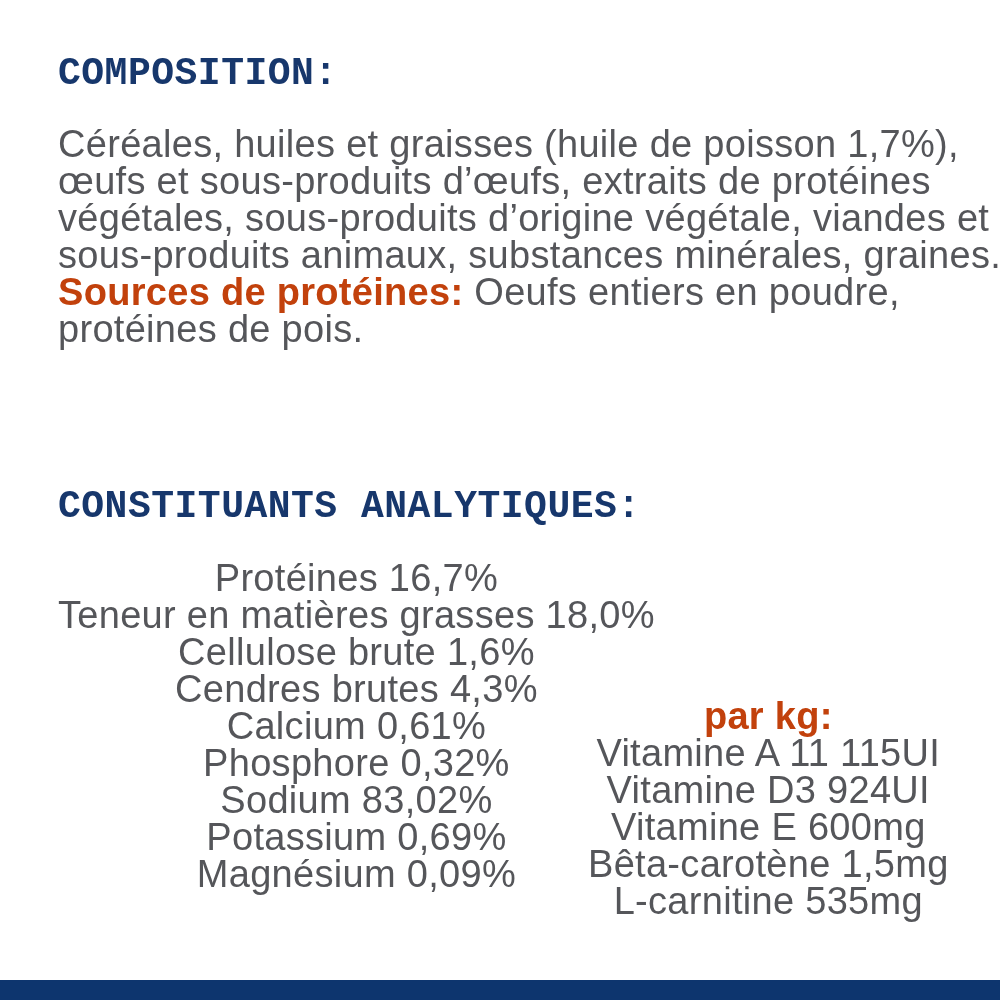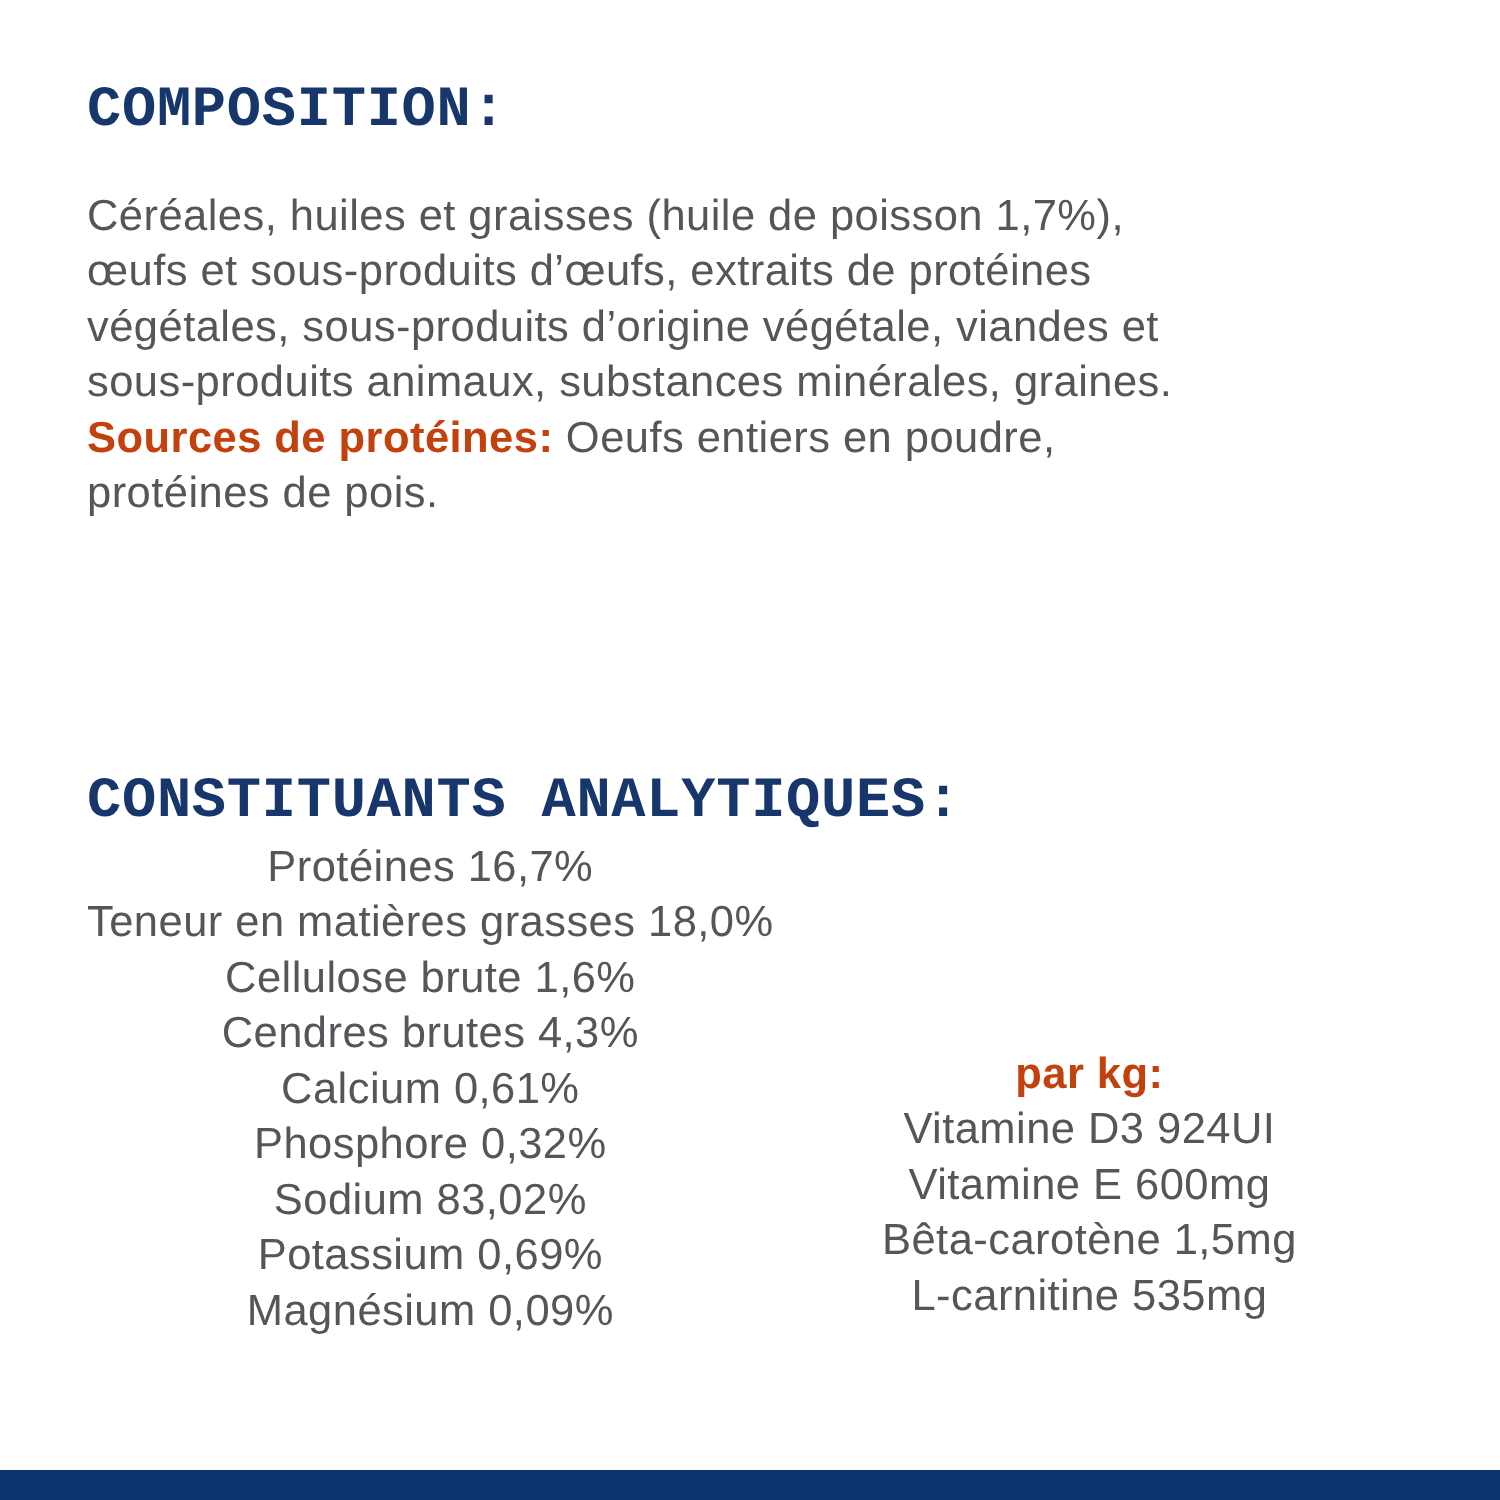--- a/index.html
+++ b/index.html
@@ -18,27 +18,27 @@
     position: absolute;
     left: 58px;
     color: #17376c;
     font-size: 38px;
     font-weight: bold;
     letter-spacing: 0.5px;
     white-space: nowrap;
     font-family: Liberation Mono, monospace;
   }
   #composition-heading { top: 52px; }
-  #analytical-heading  { top: 513px; }
+  #analytical-heading  { top: 485px; }
 
   .body-text {
     position: absolute;
     left: 58px;
     color: #55565a;
-    font-size: 29px;
+    font-size: 38px;
     line-height: 37px;
     letter-spacing: 0.3px;
   }
   #composition-paragraph { top: 126px; width: 920px; }
   .para-line { white-space: nowrap; }
   .bold-gray-label {
     font-weight: bold;
     color: #c2410c;
   }
 
@@ -78,19 +78,20 @@
   <div class="column-line">Cendres brutes 4,3%</div>
   <div class="column-line">Calcium 0,61%</div>
   <div class="column-line">Phosphore 0,32%</div>
   <div class="column-line">Sodium 83,02%</div>
   <div class="column-line">Potassium 0,69%</div>
   <div class="column-line">Magnésium 0,09%</div>
 </div>
 
 <div class="body-text" id="analytical-right-column">
   <div class="column-line bold-gray-label">par kg:</div>
+  <div class="column-line">Vitamine A 11 115UI</div>
   <div class="column-line">Vitamine D3 924UI</div>
   <div class="column-line">Vitamine E 600mg</div>
   <div class="column-line">Bêta-carotène 1,5mg</div>
   <div class="column-line">L-carnitine 535mg</div>
 </div>
 
 <div id="footer-bar"></div>
 
 </body></html>

